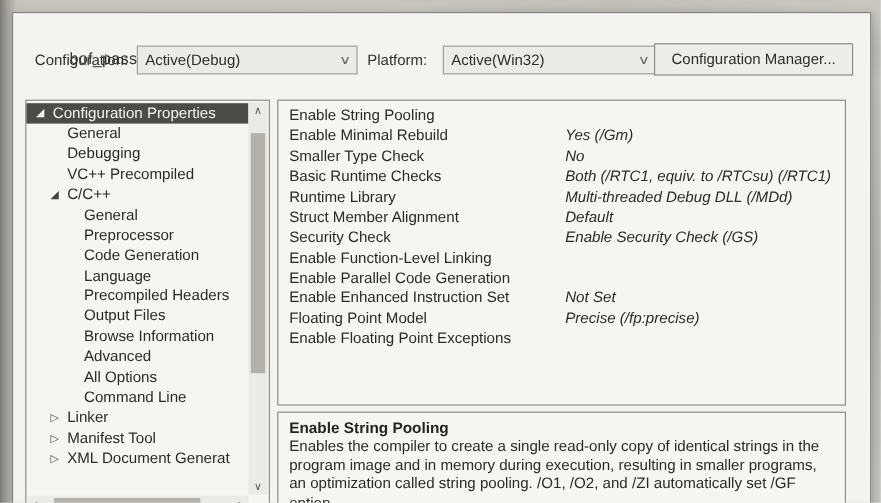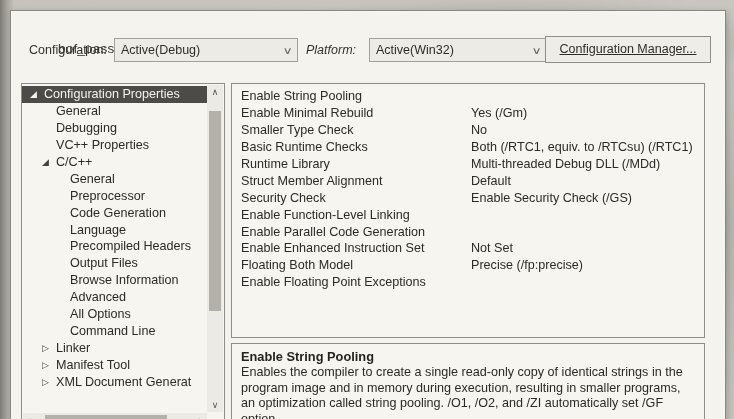--- a/index.html
+++ b/index.html
@@ -21,34 +21,34 @@
   .titlebar{position:relative;height:30px;margin-top:24px;}
   .title{position:absolute;left:47px;top:6px;font-size:13.5px;color:#3a3833;letter-spacing:.2px;}
   .win-btn{position:absolute;top:3px;width:26px;height:22px;text-align:center;
     font-size:14px;color:#4b4945;line-height:22px;cursor:default;}
   .btn-help{right:80px;}
   .btn-close{right:34px;font-size:15px;}
   
   .toolbar{position:absolute;left:0;top:24px;width:100%;height:32px;}
   .tb-label{position:absolute;top:8px;font-size:12.5px;color:#33312d;}
   .lbl-config{left:18px;}
-  .lbl-platform{left:295px;font-style:italic;}
+  .lbl-platform{left:295px;}
   .dropdown{
     position:absolute;top:3px;height:24px;box-sizing:border-box;
     background:#edebe5;border:1px solid #a3a099;
     font-size:12.5px;color:#2f2d29;display:flex;align-items:center;
     padding:0 6px;justify-content:space-between;gap:20px;
   }
   .dd-config{left:103px;width:184px;}
   .dd-platform{left:358px;width:178px;text-align:right;}
   .dd-chevron{font-size:10px;color:#6e6c66;transform:scaleX(1.4);margin-left:4px;}
   .push-btn{
     position:absolute;top:1px;right:14px;width:166px;height:27px;box-sizing:border-box;
     background:#efede7;border:1px solid #8f8d86;
-    font-size:12.5px;color:#2f2d29;text-align:center;line-height:25px;text-decoration:underline;
+    font-size:12.5px;color:#2f2d29;text-align:center;line-height:25px;
   }
   
   .tree-panel{
     position:absolute;left:10px;top:72px;width:204px;height:348px;box-sizing:border-box;
     background:#f7f5f0;border:1px solid #8f8d86;
   }
   .tree-items{position:absolute;left:0;top:2px;right:17px;}
   .tree-row{height:16.9px;display:flex;align-items:center;font-size:12.6px;color:#2c2a26;white-space:nowrap;overflow:hidden;}
   .tree-row.lvl0{padding-left:8px;}
   .tree-row.lvl1{padding-left:20px;}
@@ -69,21 +69,21 @@
   .hscroll .arr-left{left:0;}
   .hscroll .arr-right{right:0;}
   .hscroll .thumb{position:absolute;top:2px;bottom:2px;left:22px;width:122px;background:#b4b1aa;}
   
   .prop-panel{
     position:absolute;left:220px;top:72px;width:474px;height:255px;box-sizing:border-box;
     background:#f7f5f0;border:1px solid #8f8d86;padding-top:4px;
   }
   .prop-row{height:16.9px;display:flex;align-items:center;font-size:12.6px;color:#2c2a26;}
   .prop-name{flex:0 0 222px;padding-left:9px;white-space:nowrap;overflow:hidden;}
-  .prop-value{flex:1;white-space:nowrap;overflow:hidden;padding-left:8px;}
+  .prop-value{flex:1;white-space:nowrap;overflow:hidden;padding-left:8px;font-style:italic;}
   
   .desc-panel{
     position:absolute;left:220px;top:332px;width:474px;height:96px;box-sizing:border-box;
     background:#f7f5f0;border:1px solid #8f8d86;padding:5px 10px 0 9px;
   }
   .desc-title{font-size:12.8px;font-weight:bold;color:#26241f;margin-bottom:1px;}
   .desc-body{font-size:12.6px;color:#2c2a26;line-height:15.6px;}
 </style>
 </head>
 <body>
@@ -119,21 +119,21 @@
         <div class="tree-row lvl1">
           <span class="tree-arrow"></span>
           <span class="tree-label">General</span>
         </div>
         <div class="tree-row lvl1">
           <span class="tree-arrow"></span>
           <span class="tree-label">Debugging</span>
         </div>
         <div class="tree-row lvl1">
           <span class="tree-arrow"></span>
-          <span class="tree-label">VC++ Properties</span>
+          <span class="tree-label">VC++ Precompiled</span>
         </div>
         <div class="tree-row lvl1">
           <span class="tree-arrow">◢</span>
           <span class="tree-label">C/C++</span>
         </div>
         <div class="tree-row lvl2">
           <span class="tree-arrow"></span>
           <span class="tree-label">General</span>
         </div>
         <div class="tree-row lvl2">
@@ -233,21 +233,21 @@
         </div>
         <div class="prop-row">
           <span class="prop-name">Enable Parallel Code Generation</span>
           <span class="prop-value"></span>
         </div>
         <div class="prop-row">
           <span class="prop-name">Enable Enhanced Instruction Set</span>
           <span class="prop-value">Not Set</span>
         </div>
         <div class="prop-row">
-          <span class="prop-name">Floating Both Model</span>
+          <span class="prop-name">Floating Point Model</span>
           <span class="prop-value">Precise (/fp:precise)</span>
         </div>
         <div class="prop-row">
           <span class="prop-name">Enable Floating Point Exceptions</span>
           <span class="prop-value"></span>
         </div>
       </div>
   </div>
 
   <div class="desc-panel">

